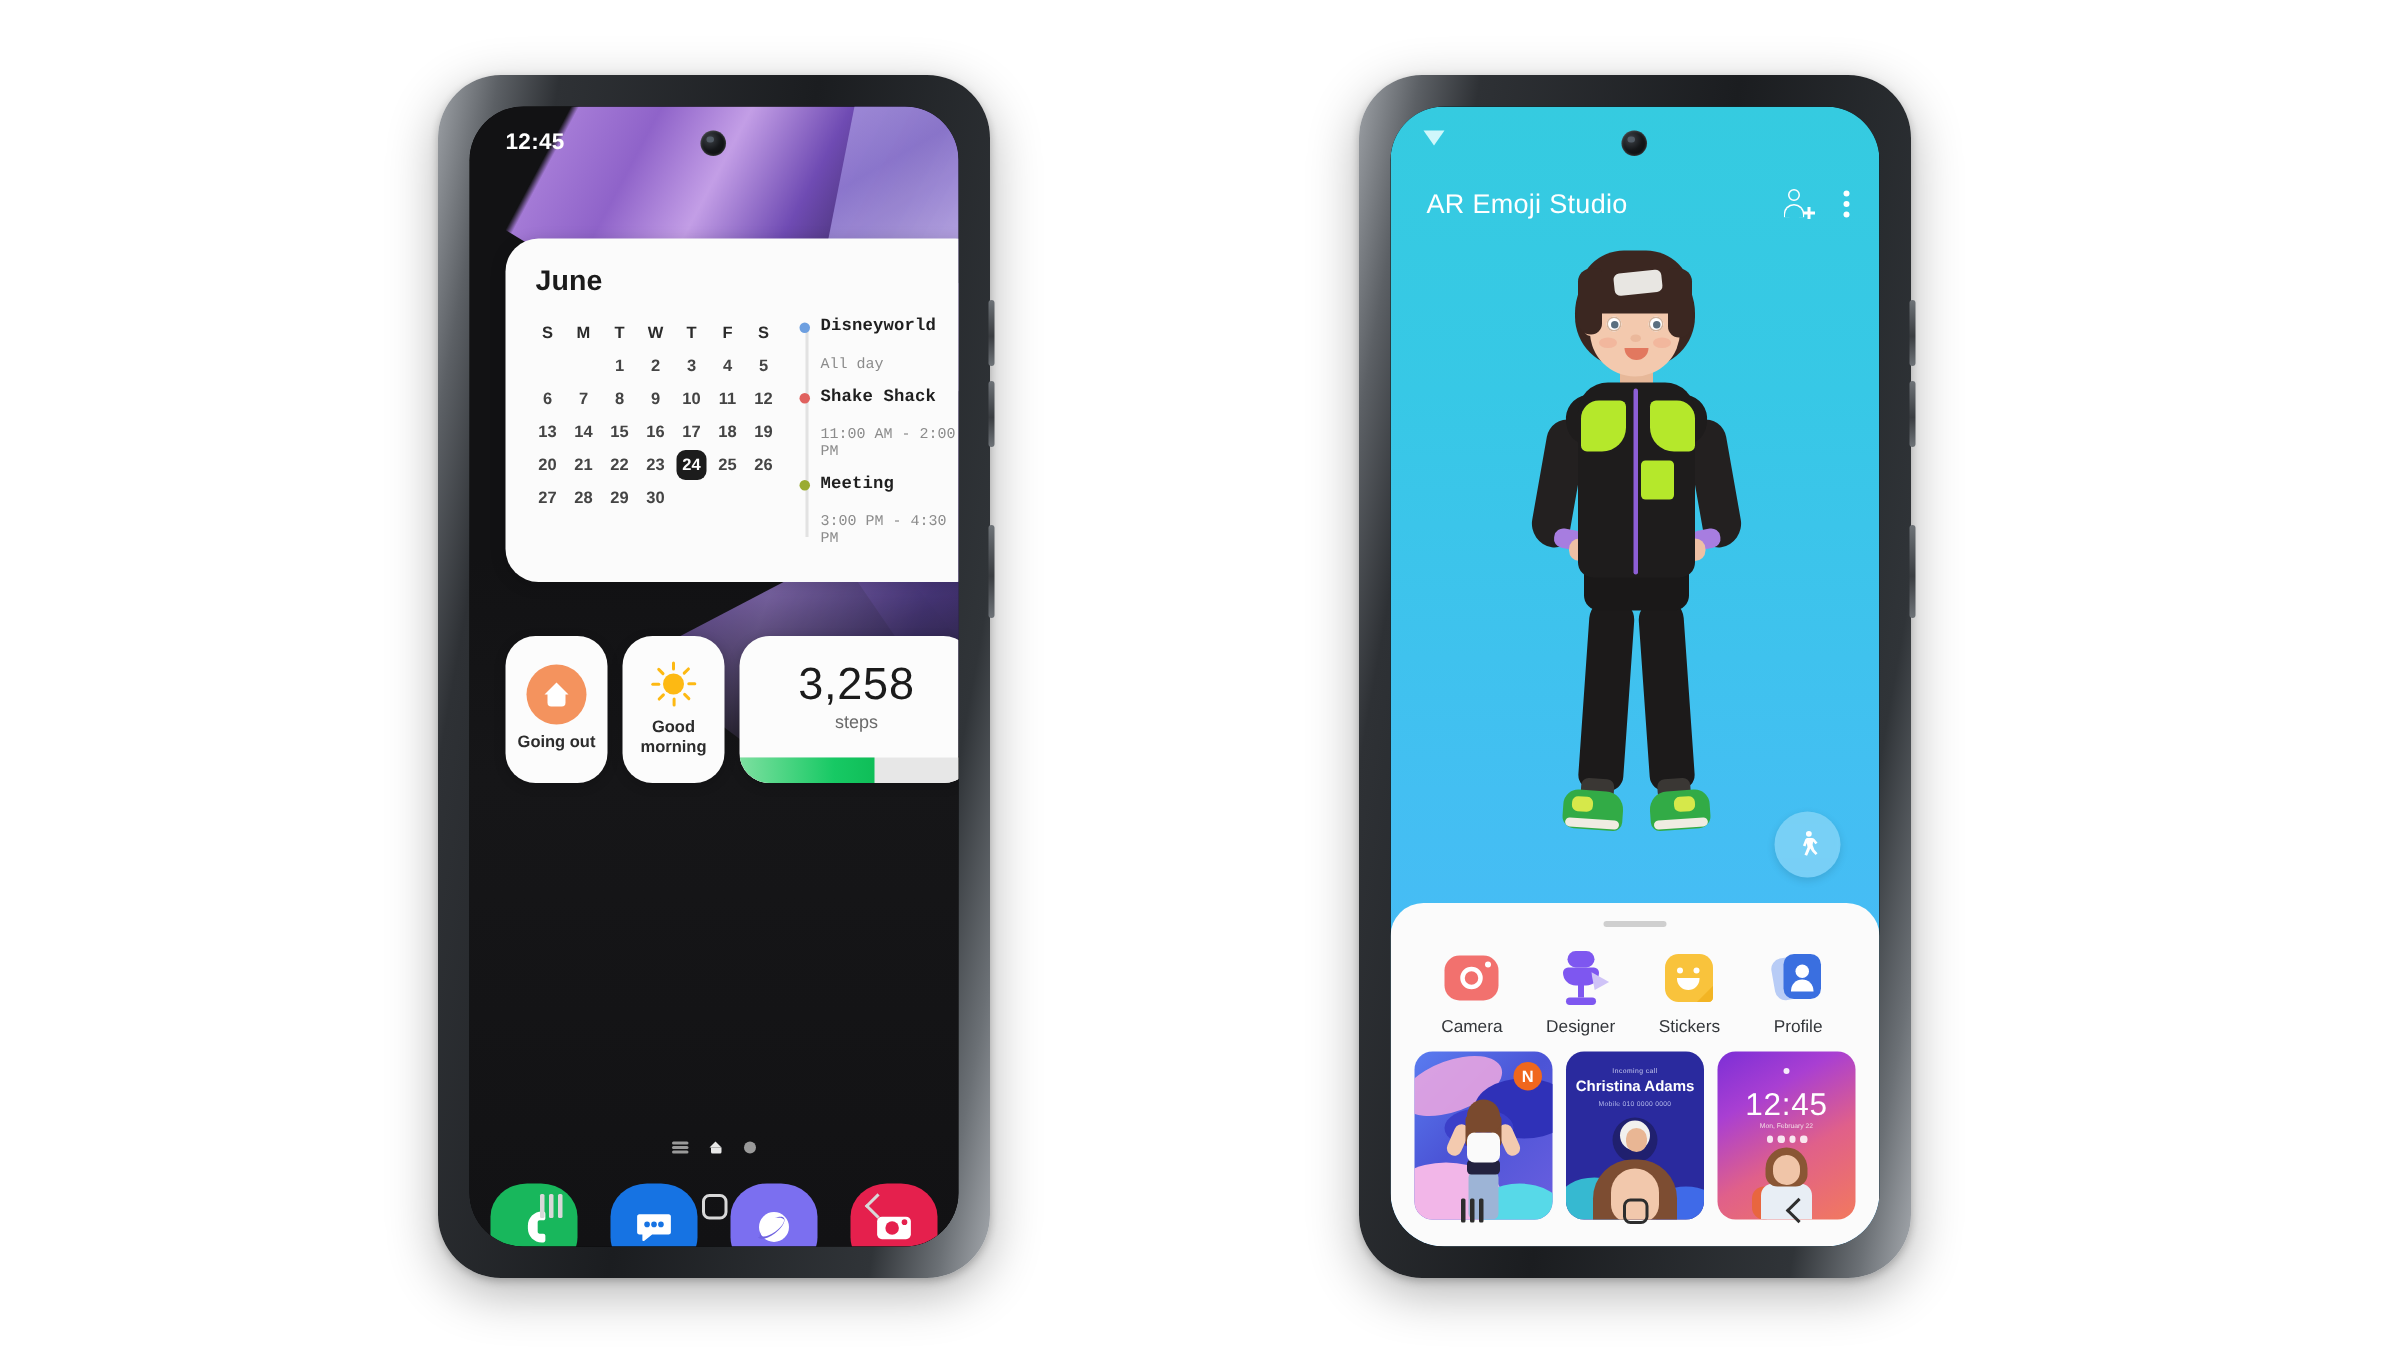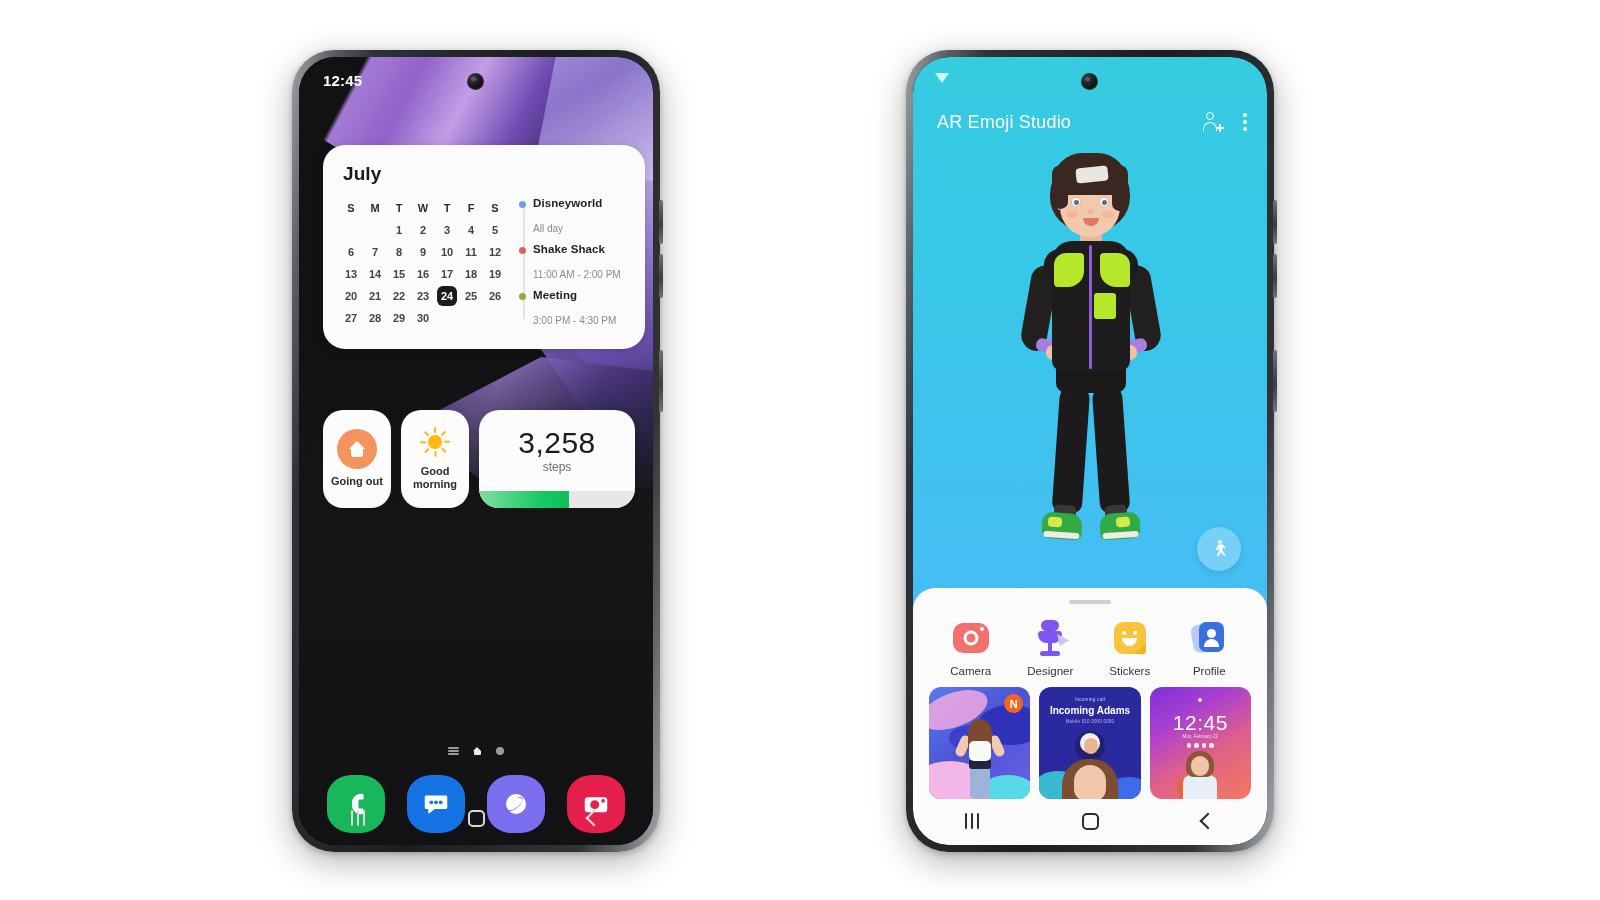--- a/index.html
+++ b/index.html
@@ -9,21 +9,21 @@
     font-family: "Liberation Sans", sans-serif;
     overflow: hidden;
   }
   .stage { position: relative; width: 1600px; height: 900px; }
 
   
   .phone {
     position: absolute;
     border-radius: 42px;
     background: linear-gradient(100deg,#9fa3a8 0%,#5c6065 8%,#2e3135 16%,#1b1d20 50%,#303438 84%,#6b7075 93%,#a7abb0 100%);
-    padding: 7px;
+    padding: 21px;
     box-shadow: 0 10px 34px rgba(0,0,0,.30), 0 2px 6px rgba(0,0,0,.22);
   }
   .phone-inner {
     position: relative; width: 100%; height: 100%;
     border-radius: 36px; overflow: hidden;
     background: #000;
   }
   .screen { position:absolute; inset:0; border-radius:35px; overflow:hidden; }
 
   
@@ -98,21 +98,21 @@
   .cal-cell.today { position:relative; color:#fff; }
   .cal-cell.today span{
     position:absolute; left:50%; top:50%; transform:translate(-50%,-50%);
     width:20px; height:20px; line-height:20px; border-radius:6px;
     background:#1c1c1c; color:#fff; font-size:11px; font-weight:700;
   }
   .cal-events { flex:1; position:relative; padding-left:14px; }
   .cal-events::before{
     content:""; position:absolute; left:4px; top:9px; bottom:16px; width:1.5px; background:#e2e2e2;
   }
-  .ev { position:relative; margin-bottom:9px; }
+  .ev { position:relative; margin-bottom:9px;font-family:Liberation Mono, monospace; }
   .ev-dot { position:absolute; left:-14px; top:4px; width:7px; height:7px; border-radius:50%; }
   .ev-title { font-size:11.5px; font-weight:700; color:#1f1f1f; letter-spacing:.1px; }
   .ev-sub { font-size:10px; color:#8b8b8b; margin-top:14px; }
 
   
   .wrow { position:absolute; left:24px; top:353px; display:flex; gap:10px; z-index:20; }
   .w-sq {
     width:68px; height:98px; background:#fcfcfc; border-radius:20px;
     display:flex; flex-direction:column; align-items:center; justify-content:center;
     box-shadow:0 2px 8px rgba(0,0,0,.18);
@@ -356,21 +356,21 @@
           <div class="wp-fade"></div>
         </div>
 
         <div class="punchhole" style="left:50%; margin-left:-9px; top:16px; width:17px; height:17px;"></div>
 
         <div class="statusbar-l">
           <div class="clock-l">12:45</div>
         </div>
 
         <div class="cal-widget">
-          <div class="cal-month">July</div>
+          <div class="cal-month">June</div>
           <div class="cal-body">
             <div class="cal-grid">
               <div class="cal-row cal-head">
                 <div class="cal-cell">S</div>
                 <div class="cal-cell">M</div>
                 <div class="cal-cell">T</div>
                 <div class="cal-cell">W</div>
                 <div class="cal-cell">T</div>
                 <div class="cal-cell">F</div>
                 <div class="cal-cell">S</div>
@@ -694,21 +694,21 @@
                   <span class="mg-top"></span>
                 <span class="mg-head"></span>
                   <span class="mg-hair"></span>
               </div>
               <div class="badge-n">N</div>
             </div>
 
             <div class="card card2">
               <div class="c2-top">
                 <div class="c2-pre">Incoming call</div>
-                <div class="c2-name">Incoming Adams</div>
+                <div class="c2-name">Christina Adams</div>
                 <div class="c2-sub">Mobile  010 0000 0000</div>
               </div>
               <div class="c2-ava">
                   <span class="hr"></span>
                   <span class="fc"></span>
                 </div>
               <span class="c2-wave"></span>
                 <span class="c2-wave2"></span>
               <div class="c2-big">
                   <span class="hr2"></span>

